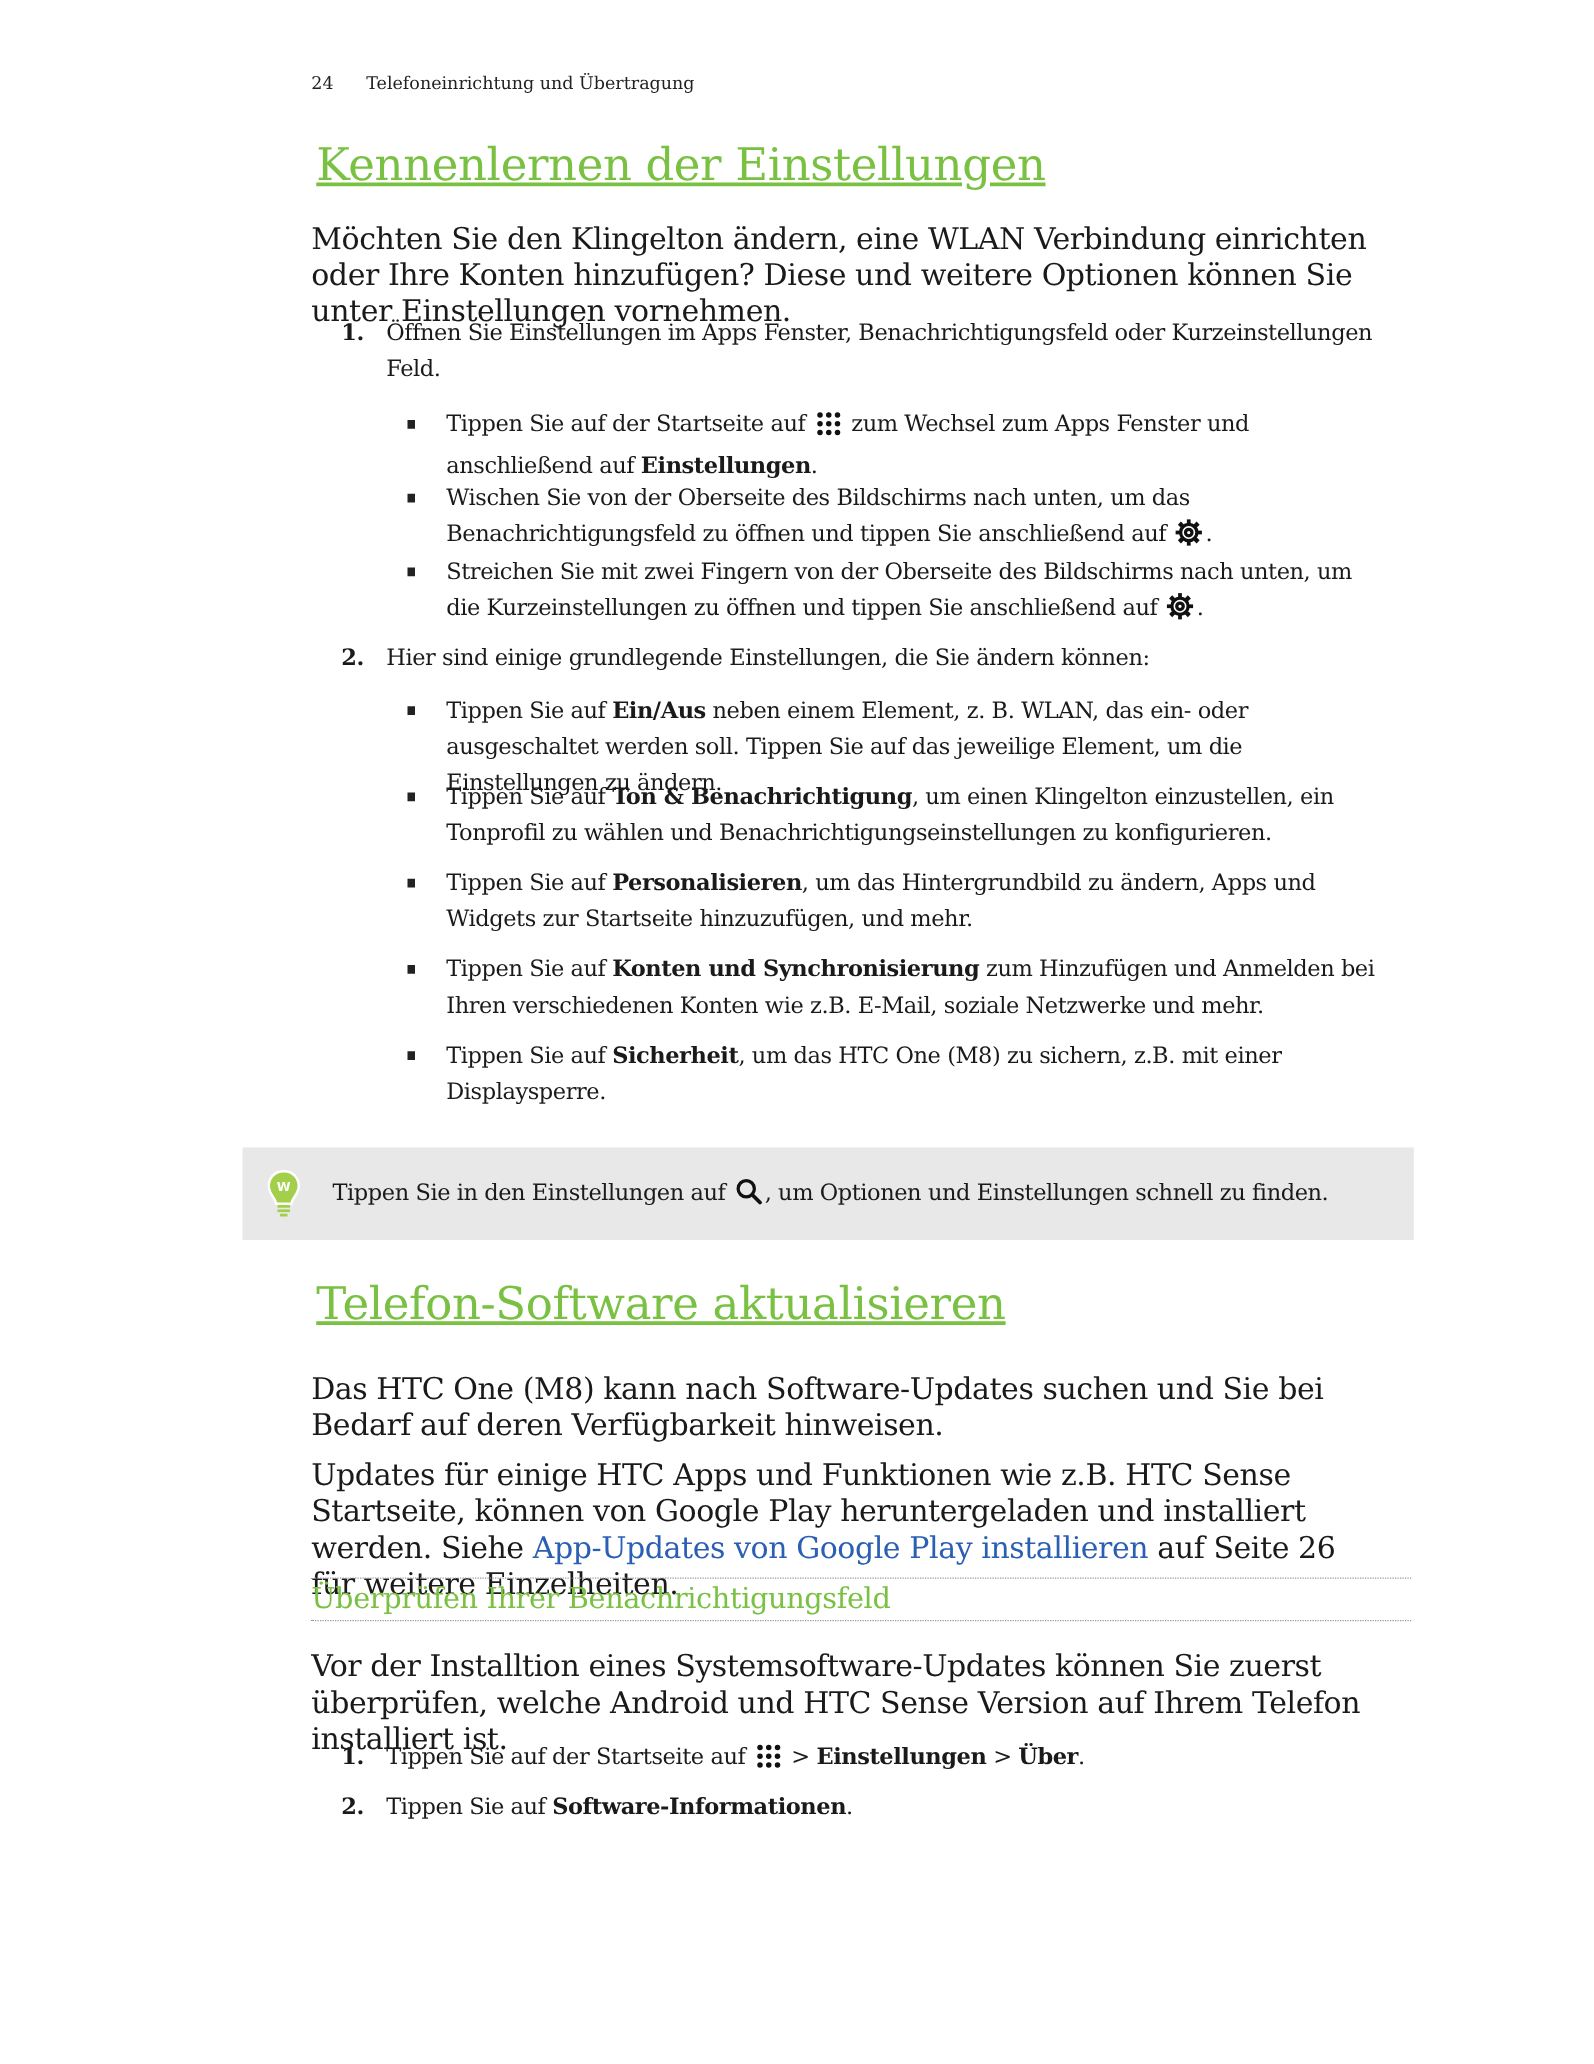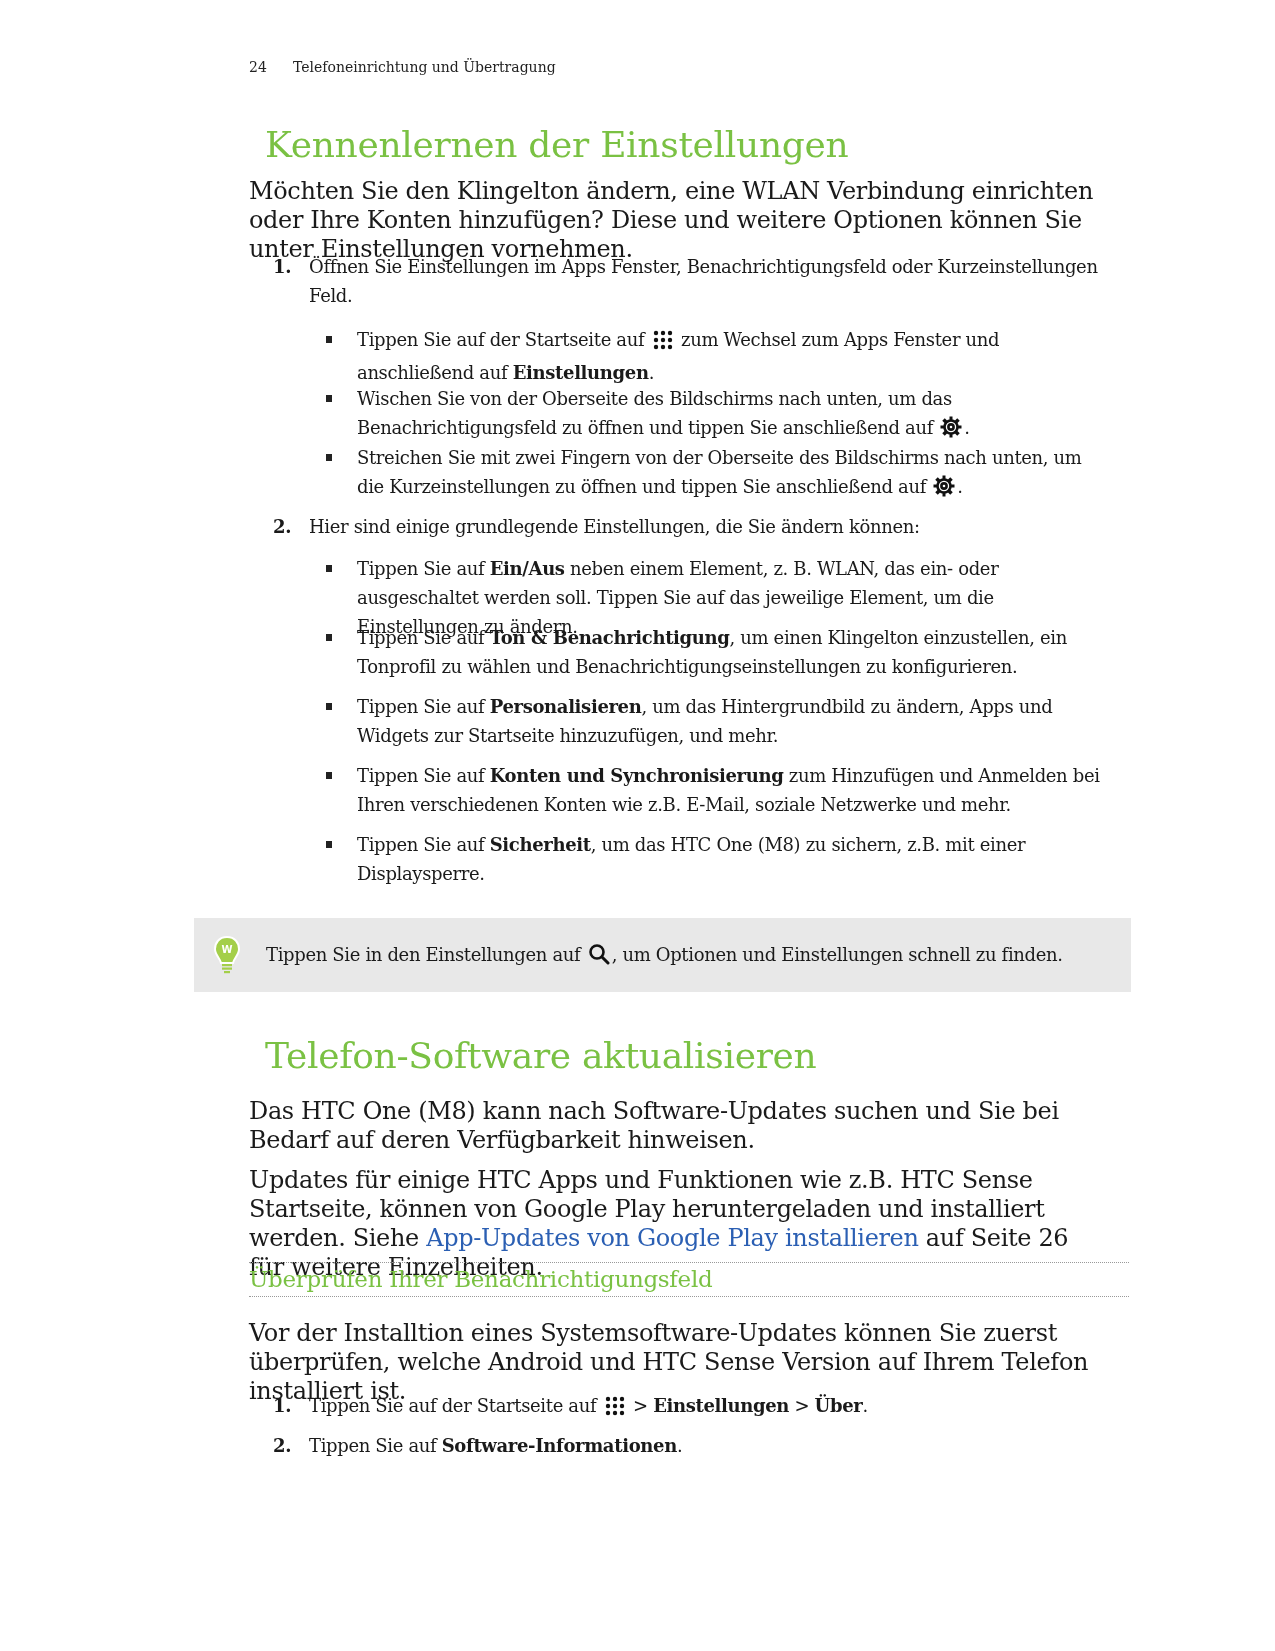--- a/index.html
+++ b/index.html
@@ -8,24 +8,25 @@
     font-family: "DejaVu Serif", "Liberation Serif", serif;
     color: #1a1a1a;
   }
   .page { position: absolute; left: 16px; top: 0; width: 1275px; height: 1651px; }
   .running-header {
     position: absolute; left: 233px; top: 59px;
     font-size: 14px; color: #222;
   }
   .running-header .num { display: inline-block; width: 44px; }
   h1.section {
-    position: absolute; left: 233px; margin: 16px;
+    position: absolute; left: 233px; margin: 4px;
     font-weight: normal; color: #7ac143; font-size: 36px;
     font-family: "DejaVu Serif", "Liberation Serif", serif;
     letter-spacing: -0.3px;
+    text-decoration: underline;
   }
   .para {
     position: absolute; left: 233px; width: 850px; margin: 0;
     font-size: 24px; line-height: 29px; letter-spacing: -0.35px;
   }
   .step {
     position: absolute; left: 233px; width: 850px;
     font-size: 18px; line-height: 29px; letter-spacing: -0.35px;
   }
   .step .n { position: absolute; left: 24px; font-weight: bold; }

